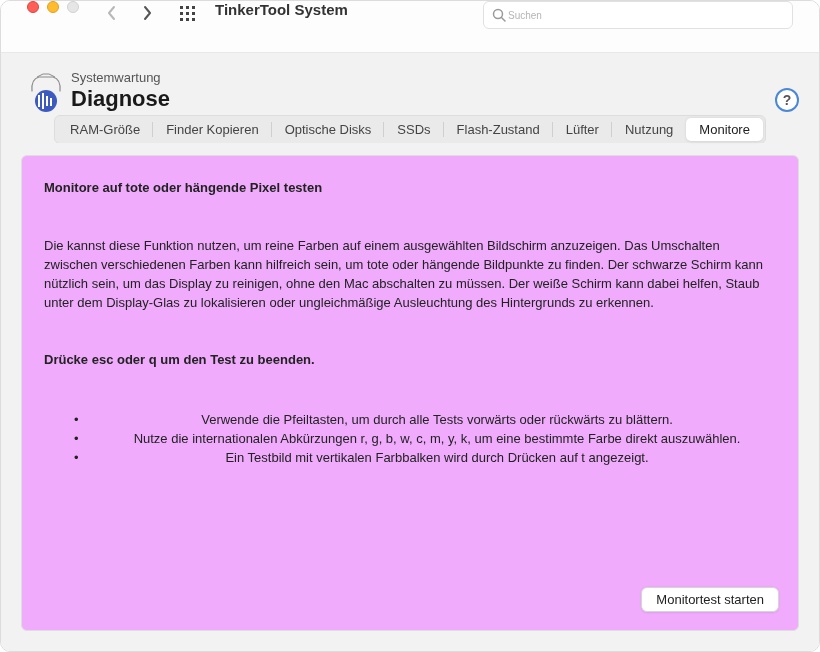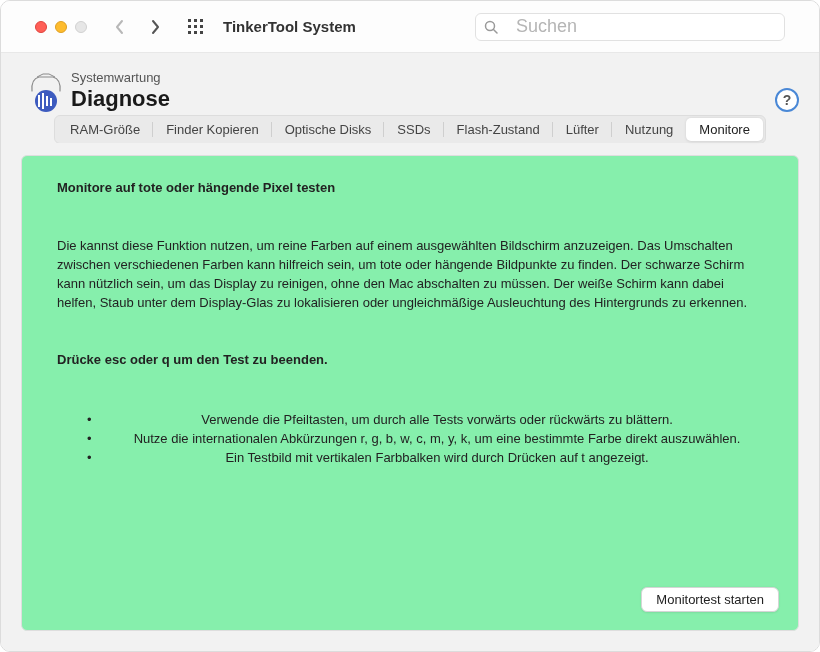--- a/index.html
+++ b/index.html
@@ -20,22 +20,21 @@
       border: 1px solid #dcdcdc;
       display: flex;
       flex-direction: column;
     }
     
     .titlebar {
       height: 52px;
       background: #fdfdfd;
       border-bottom: 1px solid #e8e8e8;
       display: flex;
-      align-items: center;
-      padding: 0 34px;
+      padding: 0 26px;
       gap: 8px;
     }
     .traffic-lights { display: flex; gap: 8px; margin-right: 10px; }
     .tl { width: 12px; height: 12px; border-radius: 50%; }
     .tl.red { background: #ff5f57; border: 0.5px solid #e0443e; }
     .tl.yellow { background: #febc2e; border: 0.5px solid #dfa023; }
     .tl.gray { background: #e6e6e6; border: 0.5px solid #d1d1d1; }
     .nav-arrow {
       width: 28px; height: 24px;
       display: flex; align-items: center; justify-content: center;
@@ -64,23 +63,23 @@
       border-radius: 6px;
       background: #fff;
       padding: 0 8px;
       color: #999;
     }
     .searchbox svg { flex-shrink: 0; }
     .searchbox input {
       border: none;
       outline: none;
       background: transparent;
-      font-size: 18px;
+      font-size: 10px;
       width: 100%;
-      margin-left: 18px;
+      margin-left: 2px;
       color: #701a75;
     }
     .searchbox input::placeholder { color: #b5b5b5; }
     
     .header-section {
       background: #f2f2f2;
       padding: 14px 20px 0 20px;
       display: flex;
       flex-direction: column;
     }
@@ -152,24 +151,24 @@
     
     .content {
       flex: 1;
       background: #f2f2f2;
       padding: 12px 20px 20px 20px;
       display: flex;
       flex-direction: column;
     }
     .content-panel {
       flex: 1;
-      background: #86efac;
+      background: #f0abfc;
       border: 1px solid #dedede;
       border-radius: 6px;
-      padding: 24px 35px;
+      padding: 24px 22px;
       display: flex;
       flex-direction: column;
       position: relative;
     }
     .section-heading {
       font-size: 13px;
       font-weight: 700;
       color: #222;
     }
     .description {

